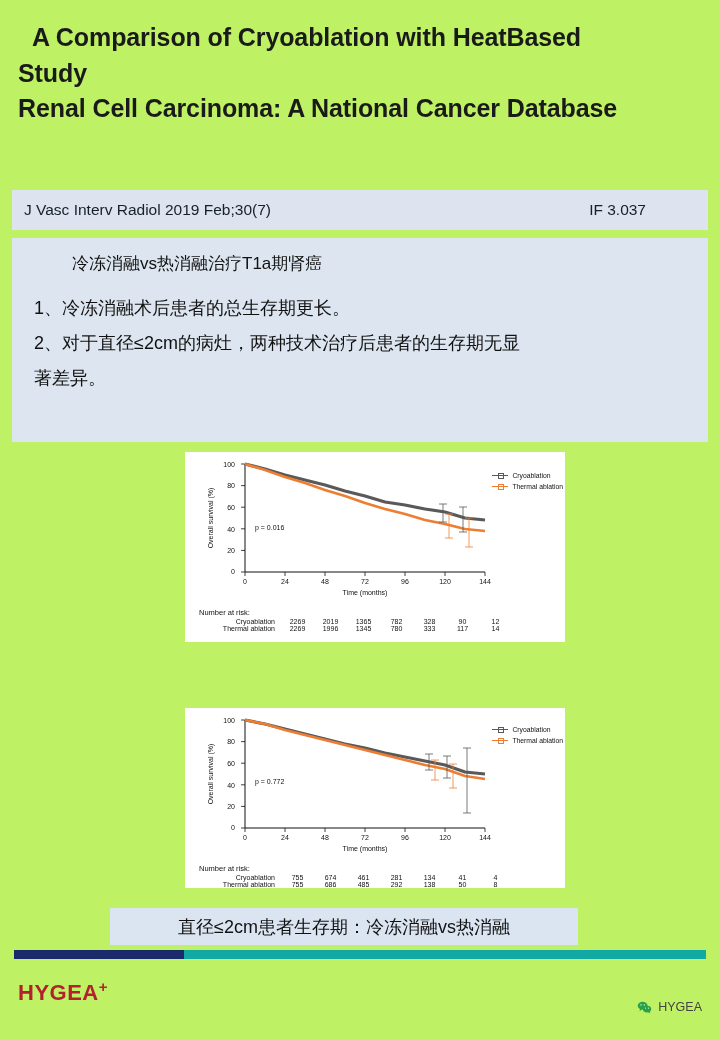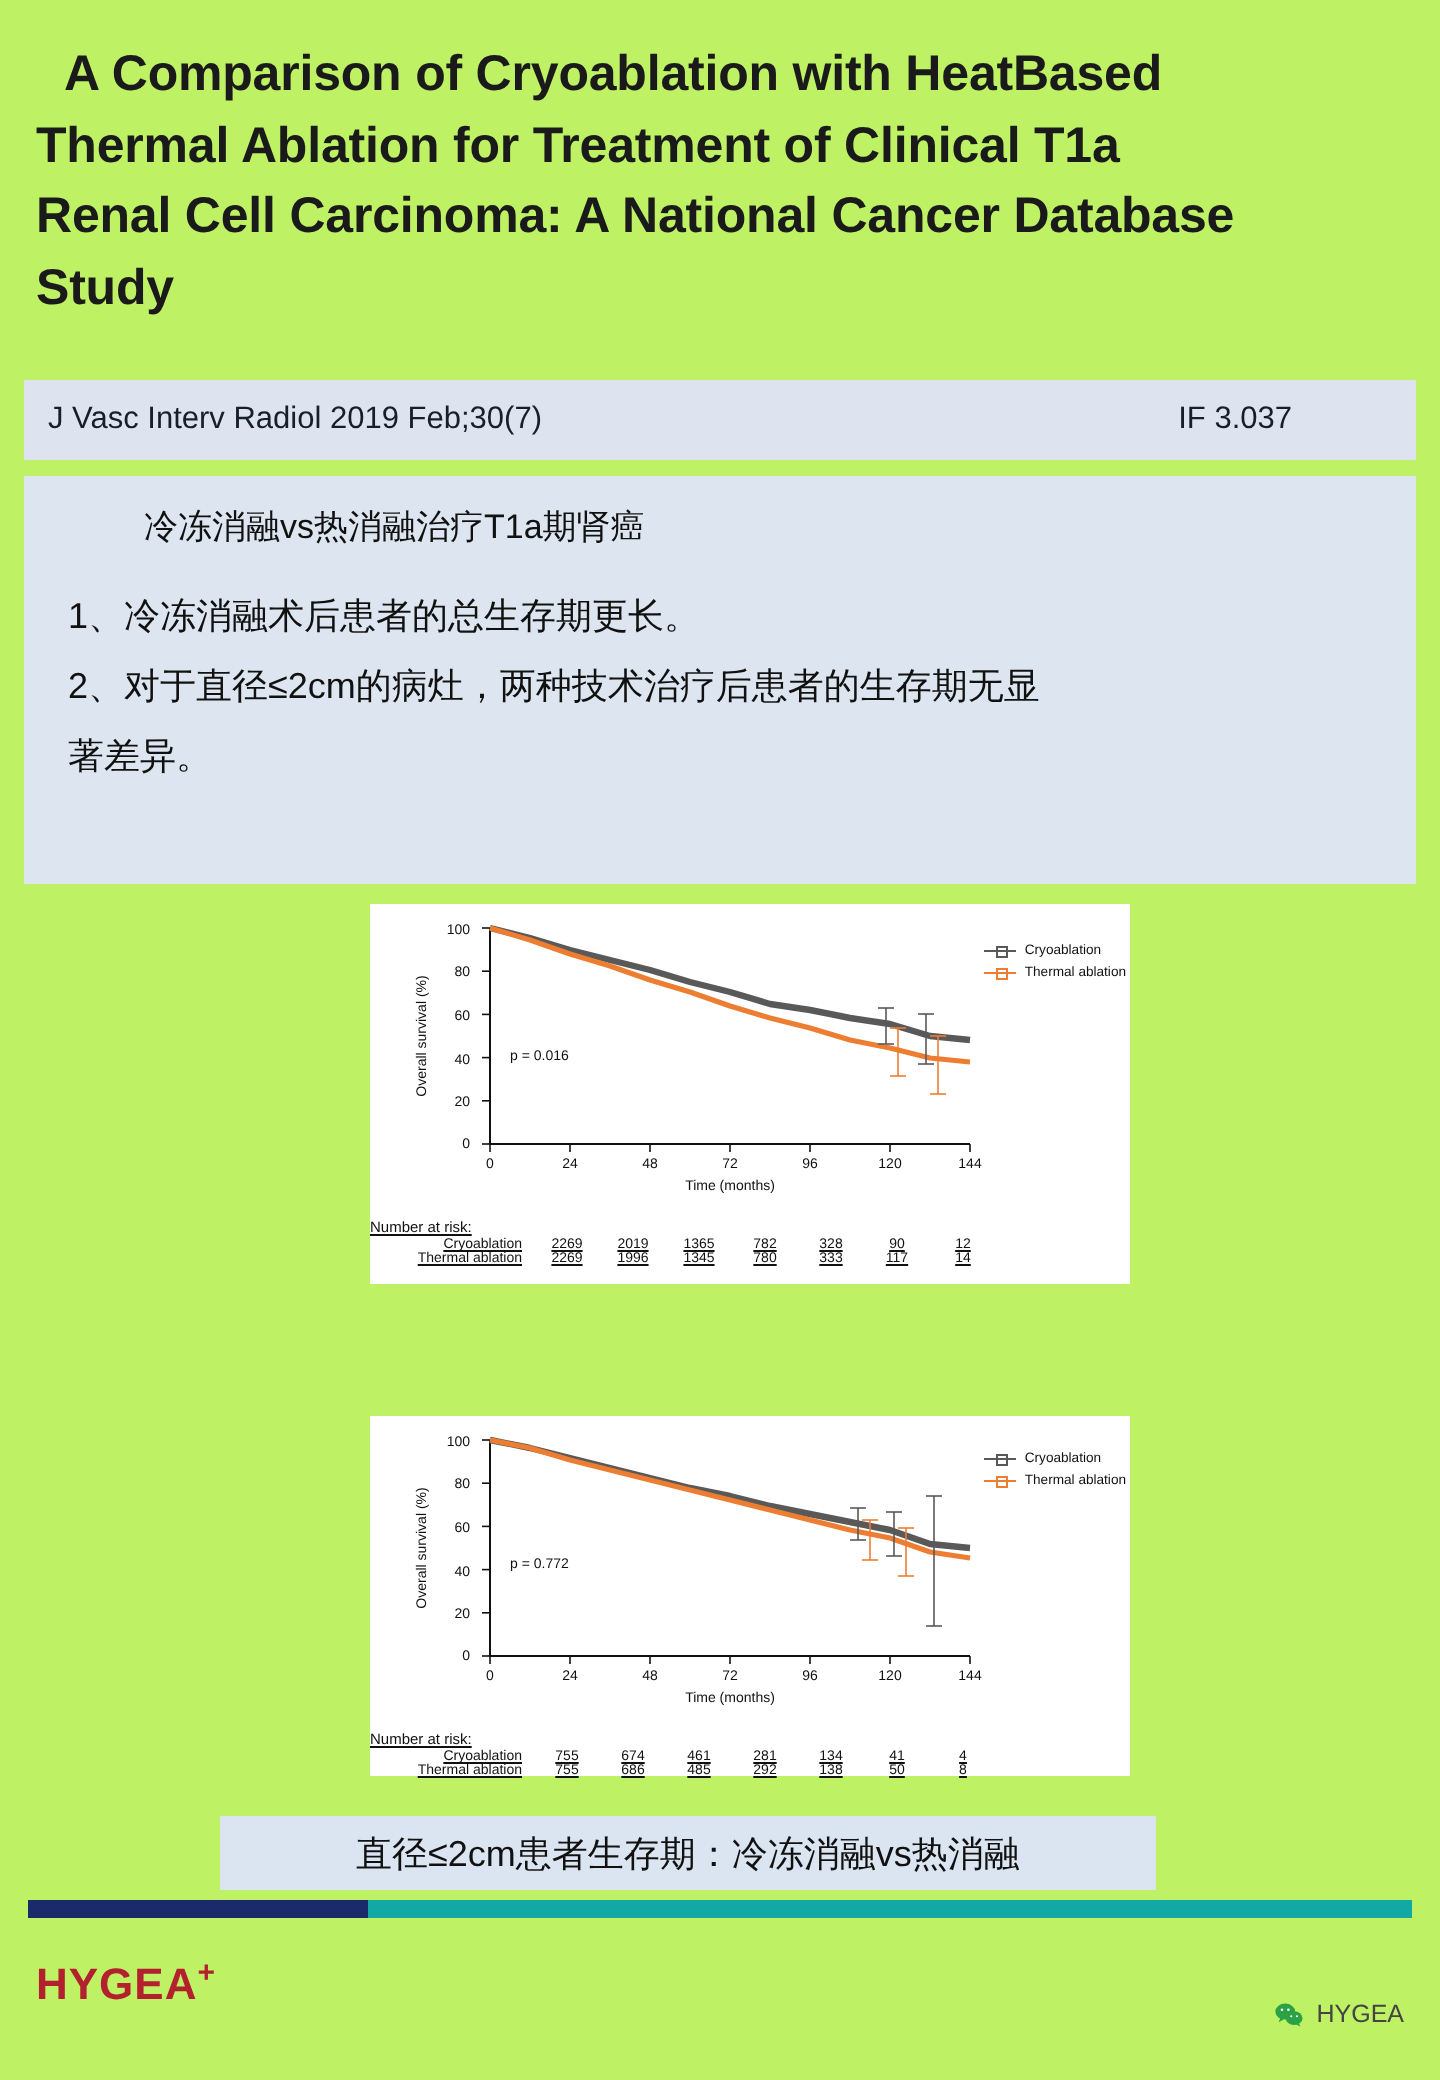--- a/index.html
+++ b/index.html
@@ -116,21 +116,21 @@
     font-size: 12.5px;
     color: #444;
   }
   .wechat-ico { width: 15px; height: 13px; display: block; }
   
   .chart-wrap { position: relative; width: 380px; }
   .risk-table {
     font-size: 7px;
     color: #111;
     margin-top: 2px;
-    text-decoration: underline;
+    margin-left: 14px;
   }
   .risk-title { font-size: 7.5px; margin-bottom: 1px; }
   .risk-row { display: flex; }
   .risk-label { width: 82px; text-align: right; padding-right: 6px; }
   .risk-val { width: 33px; text-align: center; }
   .legend {
     position: absolute;
     font-size: 6.8px;
     color: #111;
     line-height: 1.65;
@@ -146,23 +146,22 @@
   }
   .ptext { font-size: 7px; fill: #111; }
 </style>
 </head>
 <body>
 
 <div class="page">
 
   <div class="title">
     <div class="indent">A Comparison of Cryoablation with HeatBased</div>
-    <div>Thermal Ablation for Treatment of Clinical T1a</div>
+    <div>Study</div>
     <div>Renal Cell Carcinoma: A National Cancer Database</div>
-    <div>Study</div>
   </div>
 
   <div class="journal-bar">
     <span class="journal-text">J Vasc Interv Radiol 2019 Feb;30(7)</span>
     <span class="journal-if">IF 3.037</span>
   </div>
 
   <div class="summary-box">
     <div class="summary-head">冷冻消融vs热消融治疗T1a期肾癌</div>
     <div class="summary-line">1、冷冻消融术后患者的总生存期更长。</div>

